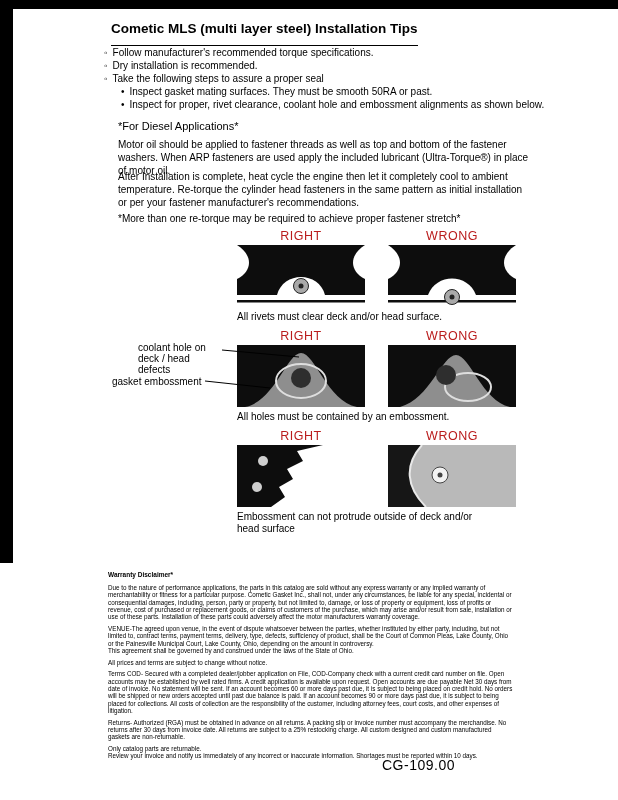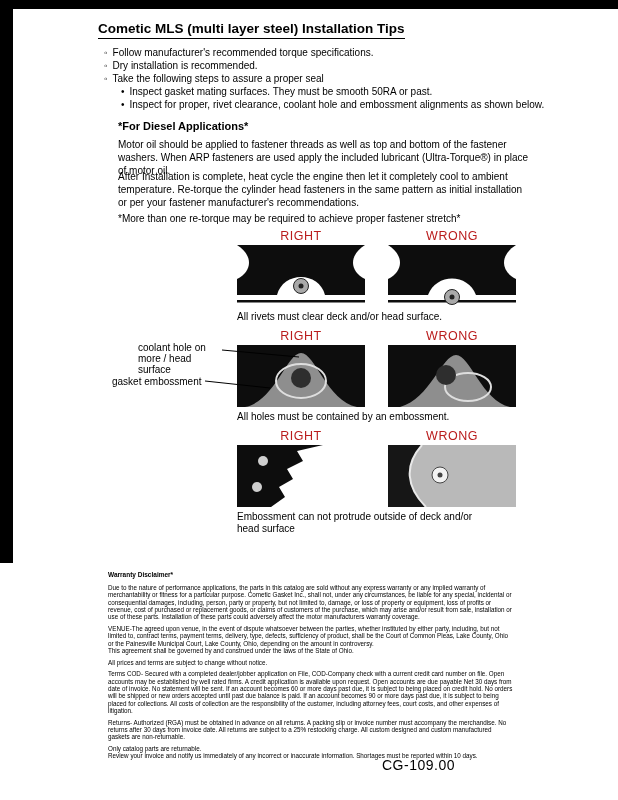--- a/index.html
+++ b/index.html
@@ -9,31 +9,31 @@
     background: #ffffff;
     font-family: "Liberation Sans", sans-serif;
     color: #000;
     overflow: hidden;
   }
   .abs { position: absolute; }
   .bar-top { left: 0; top: 0; width: 618px; height: 9px; background: #000; }
   .bar-left { left: 0; top: 0; width: 13px; height: 563px; background: #000; }
 
   .title {
-    left: 98px; top: 21px;
+    left: 111px; top: 21px;
     font-size: 13.5px; font-weight: bold;
-    border-bottom: 1.5px solid #000; padding-bottom: 2px;
+    border-bottom: 1.5px solid #000; padding-bottom: 9px;
   }
 
   .bullets { left: 104px; top: 46px; font-size: 10px; line-height: 13px; }
   .b1::before { content: "◦"; margin-right: 5px; }
   .b2 { margin-left: 17px; }
   .b2::before { content: "•"; margin-right: 5px; }
 
-  .diesel-head { left: 118px; top: 120px; font-size: 11px; font-weight: bold; }
+  .diesel-head { left: 118px; top: 120px; font-size: 11px; font-weight: normal; }
   .para { left: 118px; width: 412px; font-size: 10px; line-height: 13px; }
   .p1 { top: 138px; }
   .p2 { top: 170px; }
   .p3 { top: 212px; width: 420px; }
 
   .fig-label { width: 128px; text-align: center; font-size: 12.5px; letter-spacing: .5px; color: #b91c1c; }
   .panel { width: 128px; height: 62px; display: block; }
   .caption { font-size: 10px; line-height: 12px; }
 
   .side-label { font-size: 10px; line-height: 11px; }
@@ -85,21 +85,21 @@
   <path d="M0,0 C16,10 16,26 0,34 Z" fill="#fff"></path>
   <path d="M128,0 C112,10 112,26 128,34 Z" fill="#fff"></path>
   <path d="M40,50 C48,28 80,28 88,50 Z" fill="#fff"></path>
   <rect x="0" y="55" width="128" height="2.5" fill="#0d0d0d"></rect>
   <circle cx="64" cy="52" r="7.5" fill="#a9a9a9" stroke="#222" stroke-width="1"></circle>
   <circle cx="64" cy="52" r="2.5" fill="#222"></circle>
 </svg>
 
 <div class="abs caption" style="left:237px;top:311px">All rivets must clear deck and/or head surface.</div>
 
-<div class="abs side-label" style="left:138px;top:342px;width:86px">coolant hole on more / head surface</div>
+<div class="abs side-label" style="left:138px;top:342px;width:86px">coolant hole on deck / head defects</div>
 <div class="abs side-label" style="left:112px;top:376px">gasket embossment</div>
 
 <div class="abs fig-label" style="left:237px;top:329px">RIGHT</div>
 <div class="abs fig-label" style="left:388px;top:329px">WRONG</div>
 
 <svg class="abs panel" style="left:237px;top:345px" viewBox="0 0 128 62">
   <rect width="128" height="62" fill="#0d0d0d"></rect>
   <path d="M8,62 C38,56 50,8 64,8 C78,8 90,56 120,62 Z" fill="#8e8e8e"></path>
   <ellipse cx="64" cy="36" rx="25" ry="17" fill="none" stroke="#dedede" stroke-width="2"></ellipse>
   <circle cx="64" cy="33" r="10" fill="#2e2e2e"></circle>

